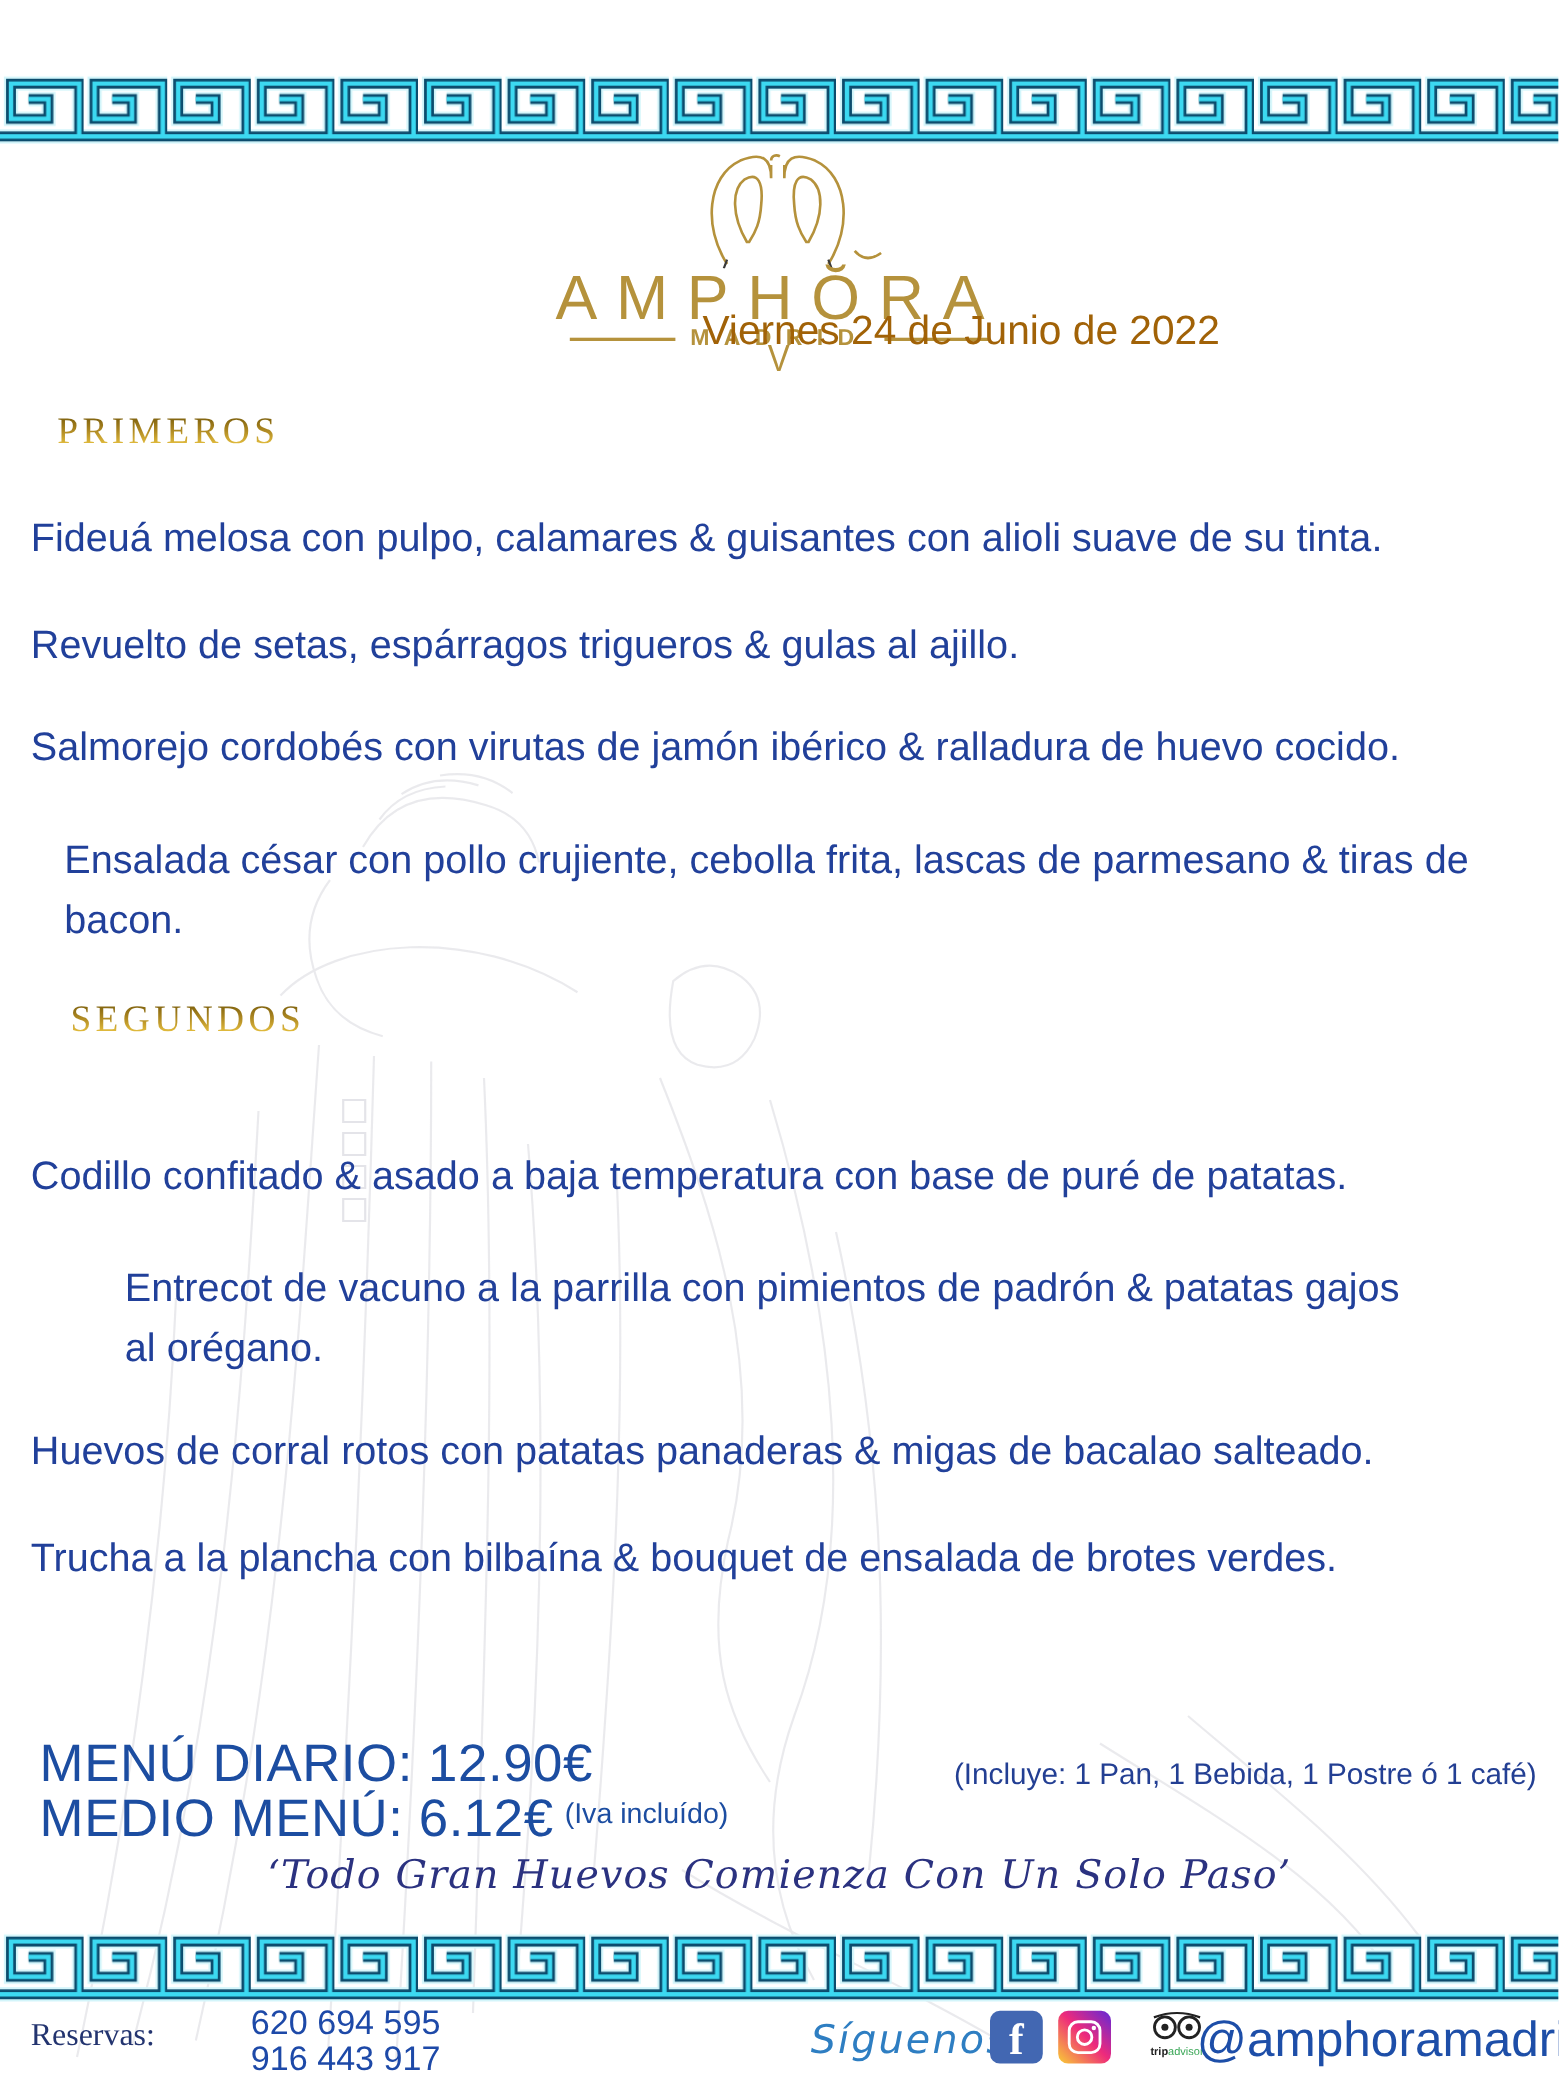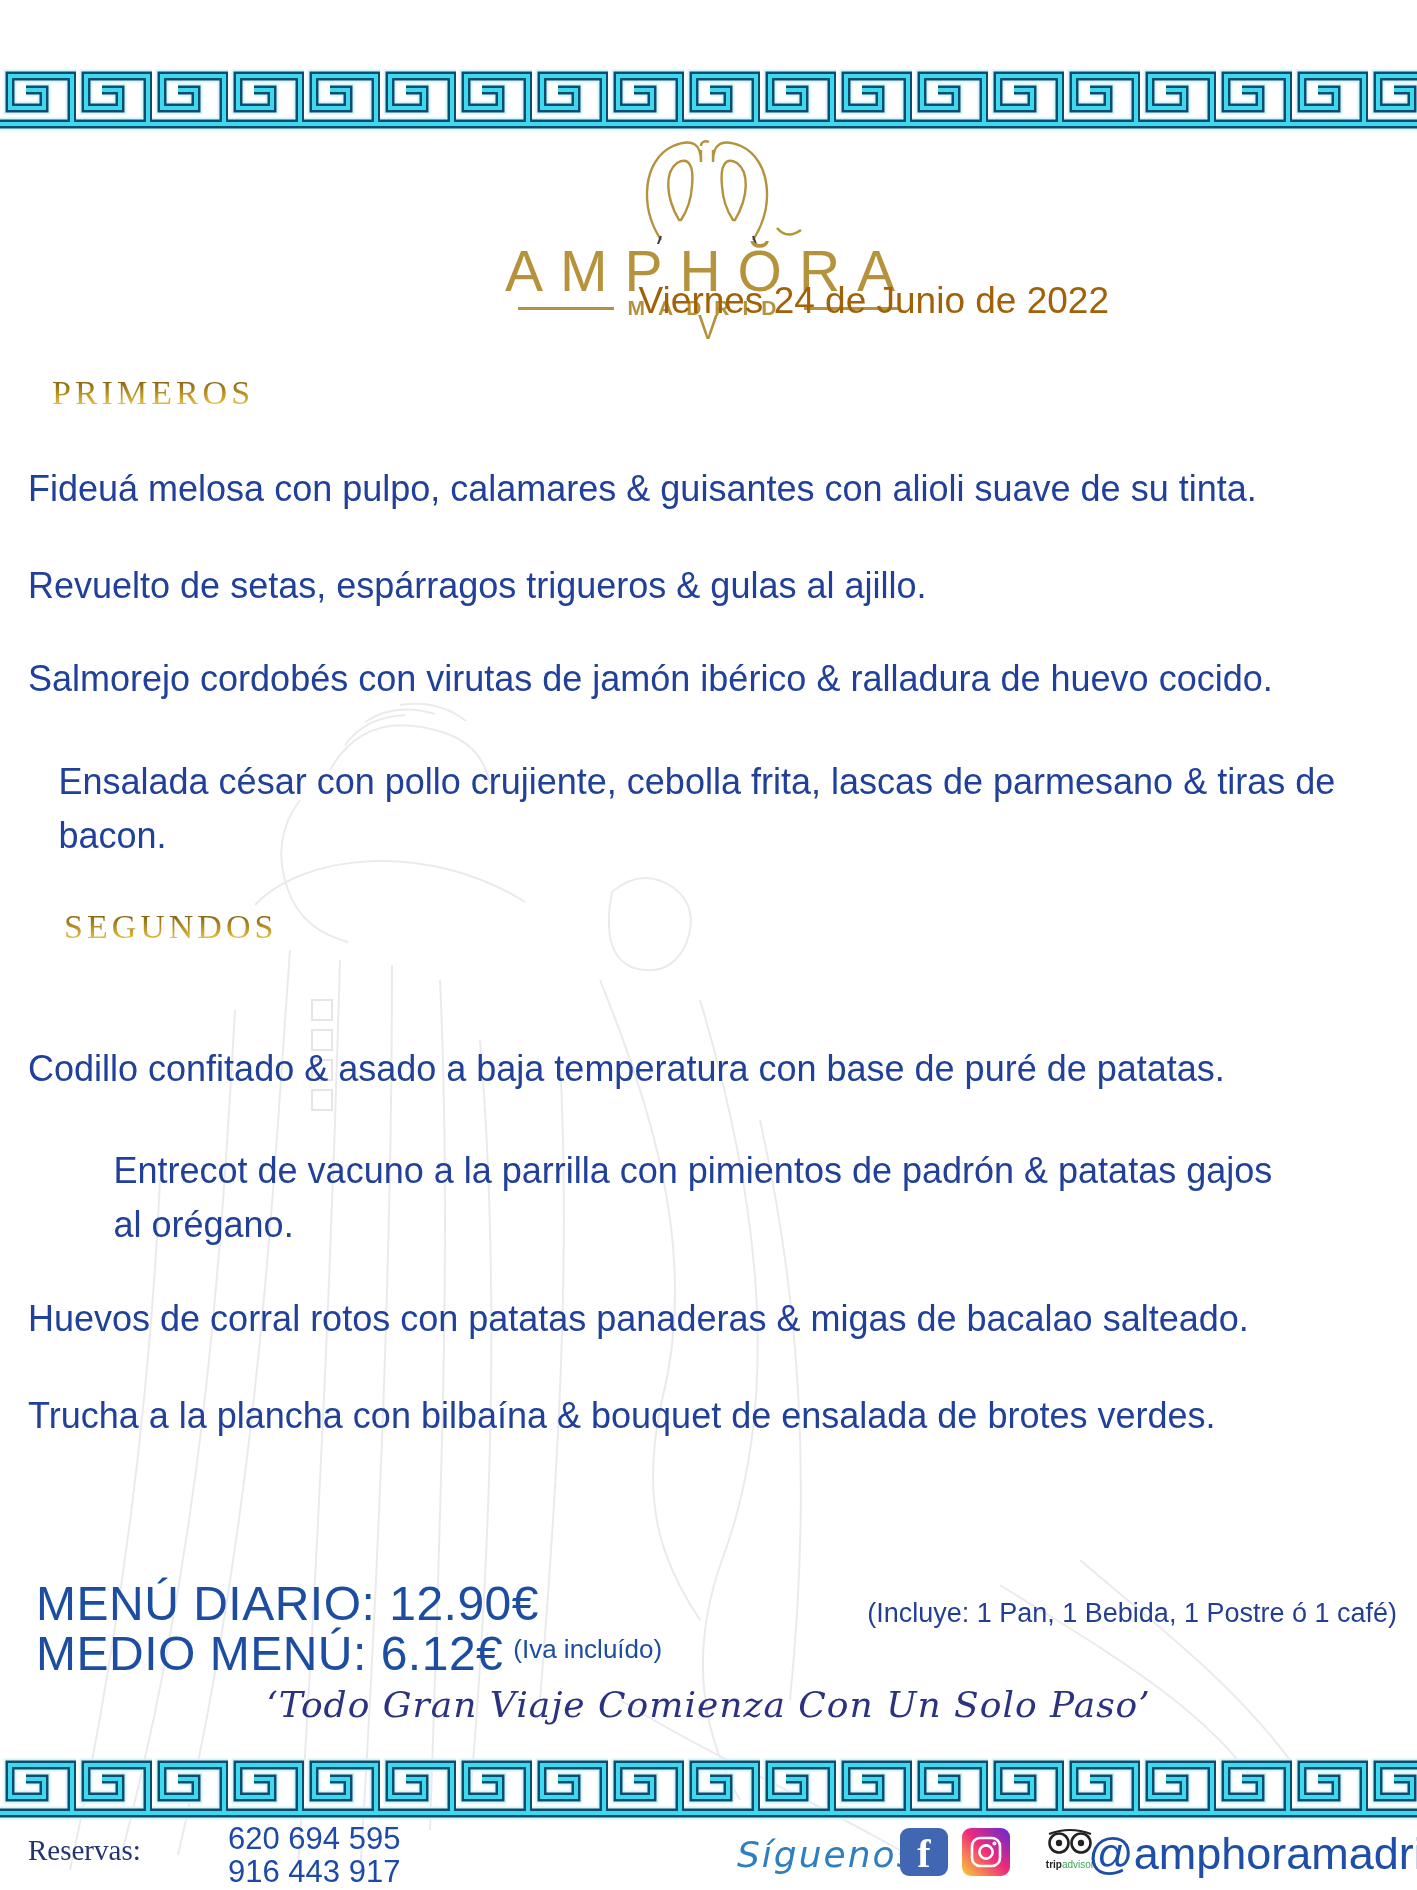--- a/index.html
+++ b/index.html
@@ -159,21 +159,21 @@
 <div class="abs menu-line s4">
     <div class="inner">Trucha a la plancha con bilbaína &amp; bouquet de ensalada de brotes verdes.</div>
   </div>
 
 <div class="abs price-line price-1">MENÚ DIARIO: 12.90€</div>
 <div class="abs price-line price-2">
   <span>MEDIO MENÚ: 6.12€</span><span class="iva-note">(Iva incluído)</span>
 </div>
 <div class="abs includes-note">(Incluye: 1 Pan, 1 Bebida, 1 Postre ó 1 café)</div>
 
-<div class="abs quote">‘Todo Gran Viaje Comienza Con Un Solo Paso’</div>
+<div class="abs quote">‘Todo Gran Huevos Comienza Con Un Solo Paso’</div>
 
 <svg class="abs border-band border-bottom" viewBox="0 0 1417 63" xmlns="http://www.w3.org/2000/svg" preserveAspectRatio="none">
   <defs>
     <pattern id="meander-bottom" width="76" height="63" patternUnits="userSpaceOnUse">
       <g fill="none" stroke-linejoin="miter">
         <path d="M0,56 H76 M72,56 V8 H10 V40 H44 V22 H26" stroke="#d4f6fb" stroke-width="13"></path>
         <path d="M0,56 H76 M72,56 V8 H10 V40 H44 V22 H26" stroke="#0c4c6d" stroke-width="9"></path>
         <path d="M0,56 H76 M72,56 V8 H10 V40 H44 V22 H26" stroke="#3cd9f1" stroke-width="4"></path>
       </g>
     </pattern>

